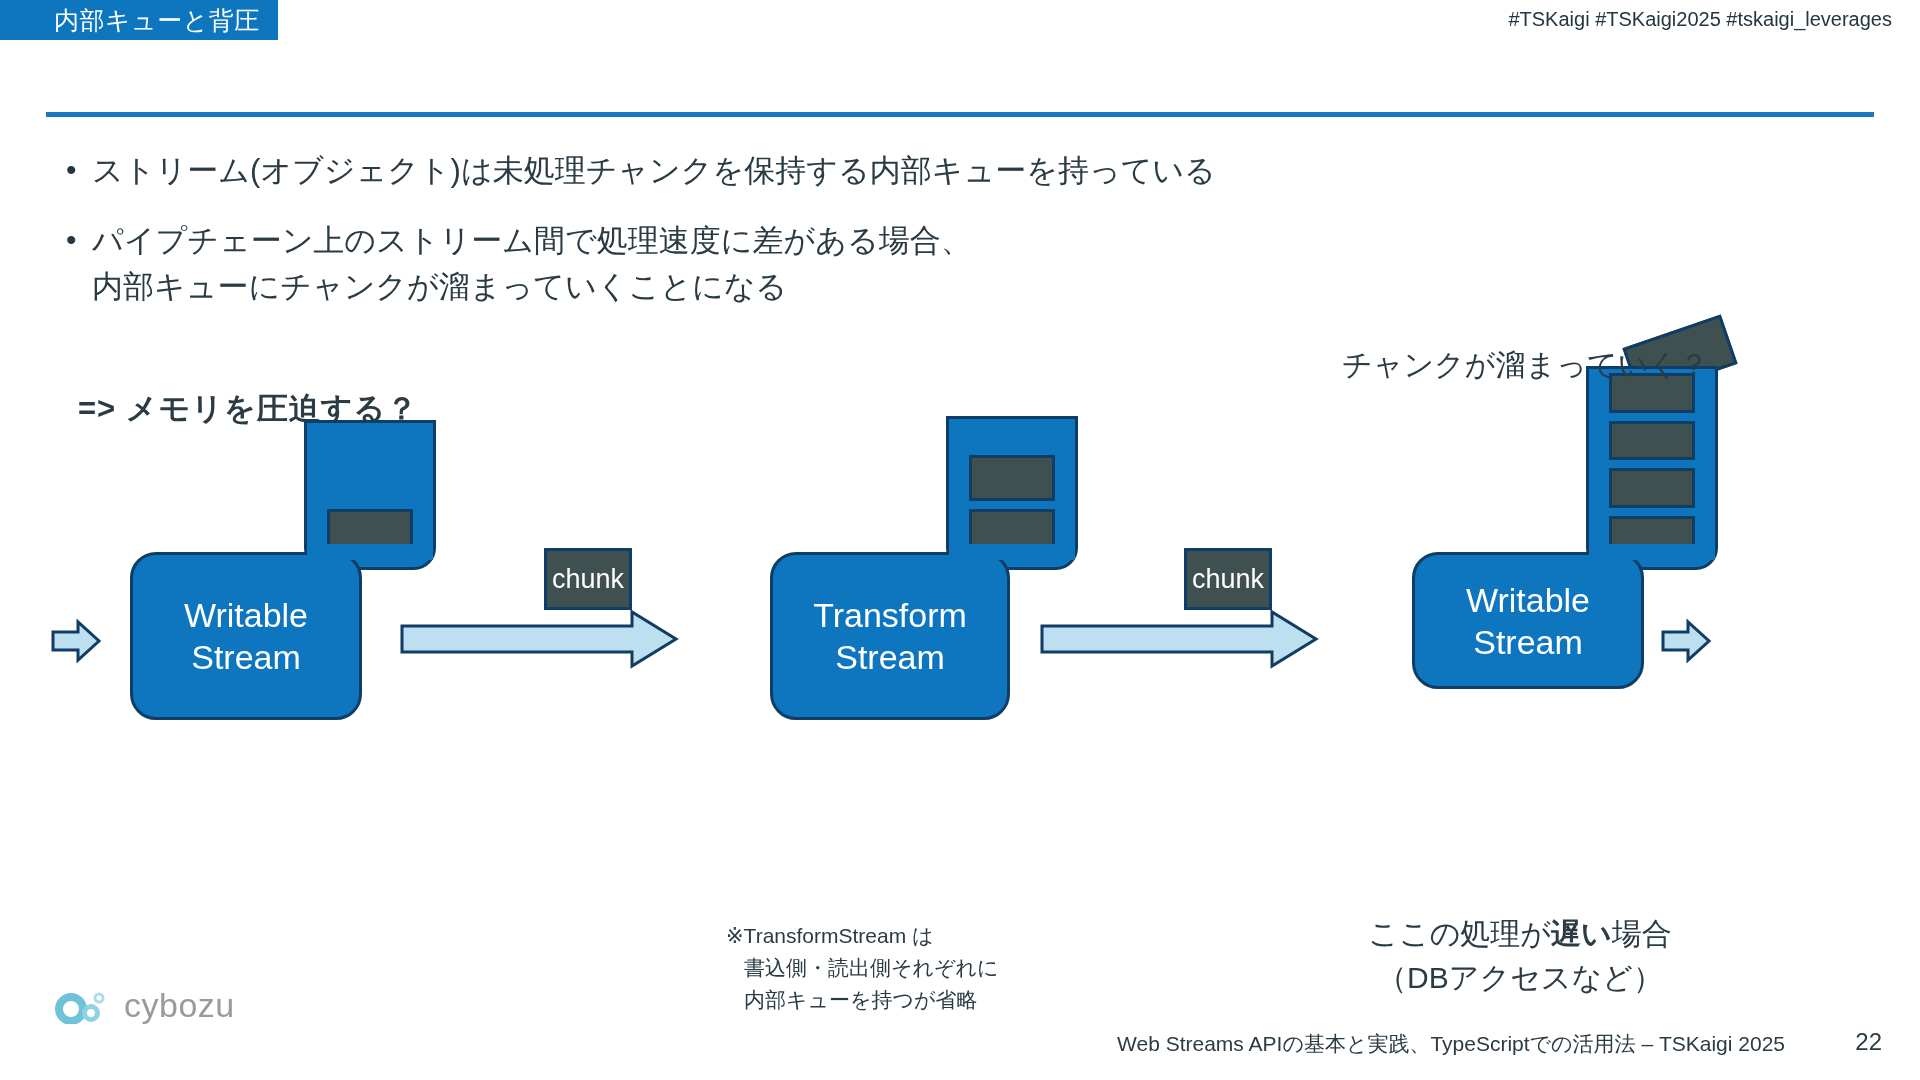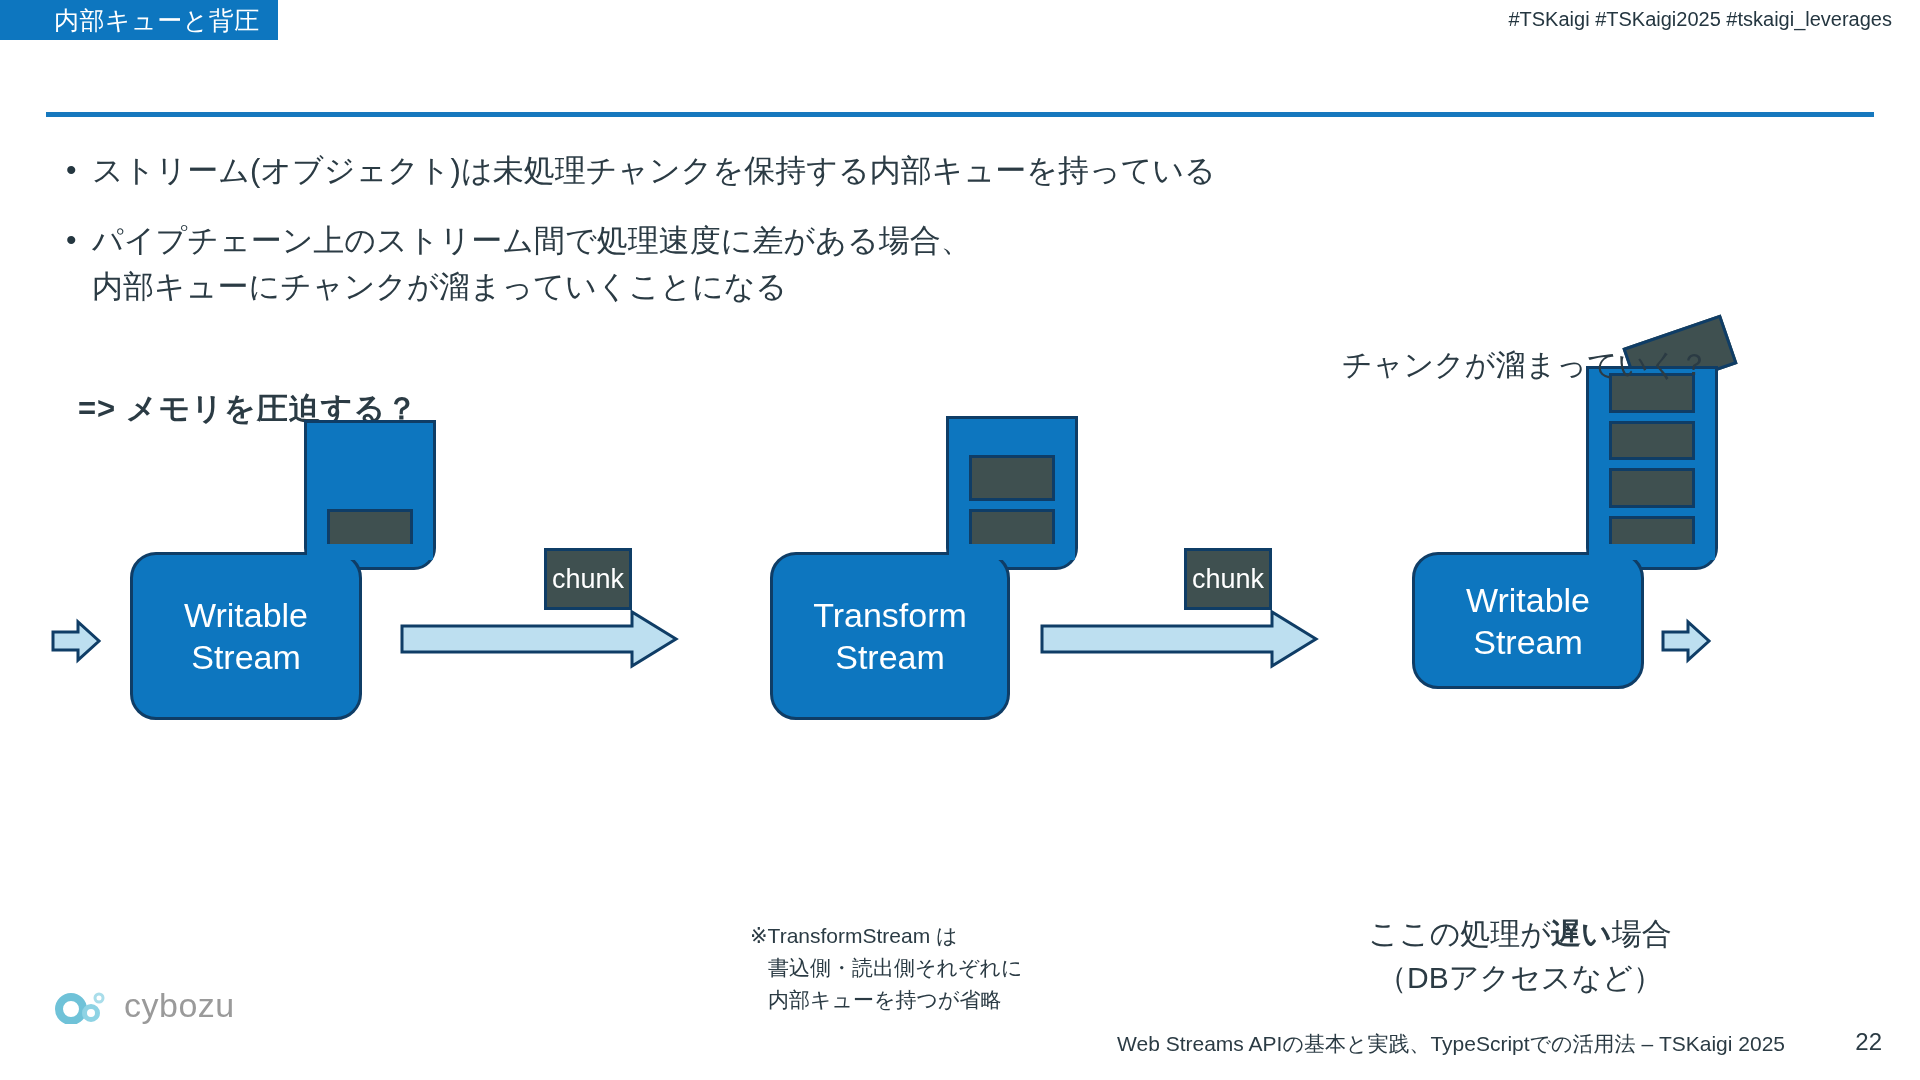--- a/index.html
+++ b/index.html
@@ -95,21 +95,21 @@
   
   .big-arrow{position:absolute;}
   .small-arrow{position:absolute;}
 
   
   .cap-top-right{
     position:absolute;left:1342px;top:345px;
     font-size:30px;color:#2b3b44;white-space:nowrap;
   }
   .cap-note{
-    position:absolute;left:750px;top:920px;
+    position:absolute;left:726px;top:920px;
     font-size:21px;line-height:32px;color:#2b3b44;
   }
   .cap-note .ind{padding-left:18px;display:block;}
   .cap-slow{
     position:absolute;left:1330px;top:912px;
     font-size:30px;line-height:44px;color:#2b3b44;text-align:center;
     width:380px;
   }
   .cap-slow b{font-weight:bold;}
 

